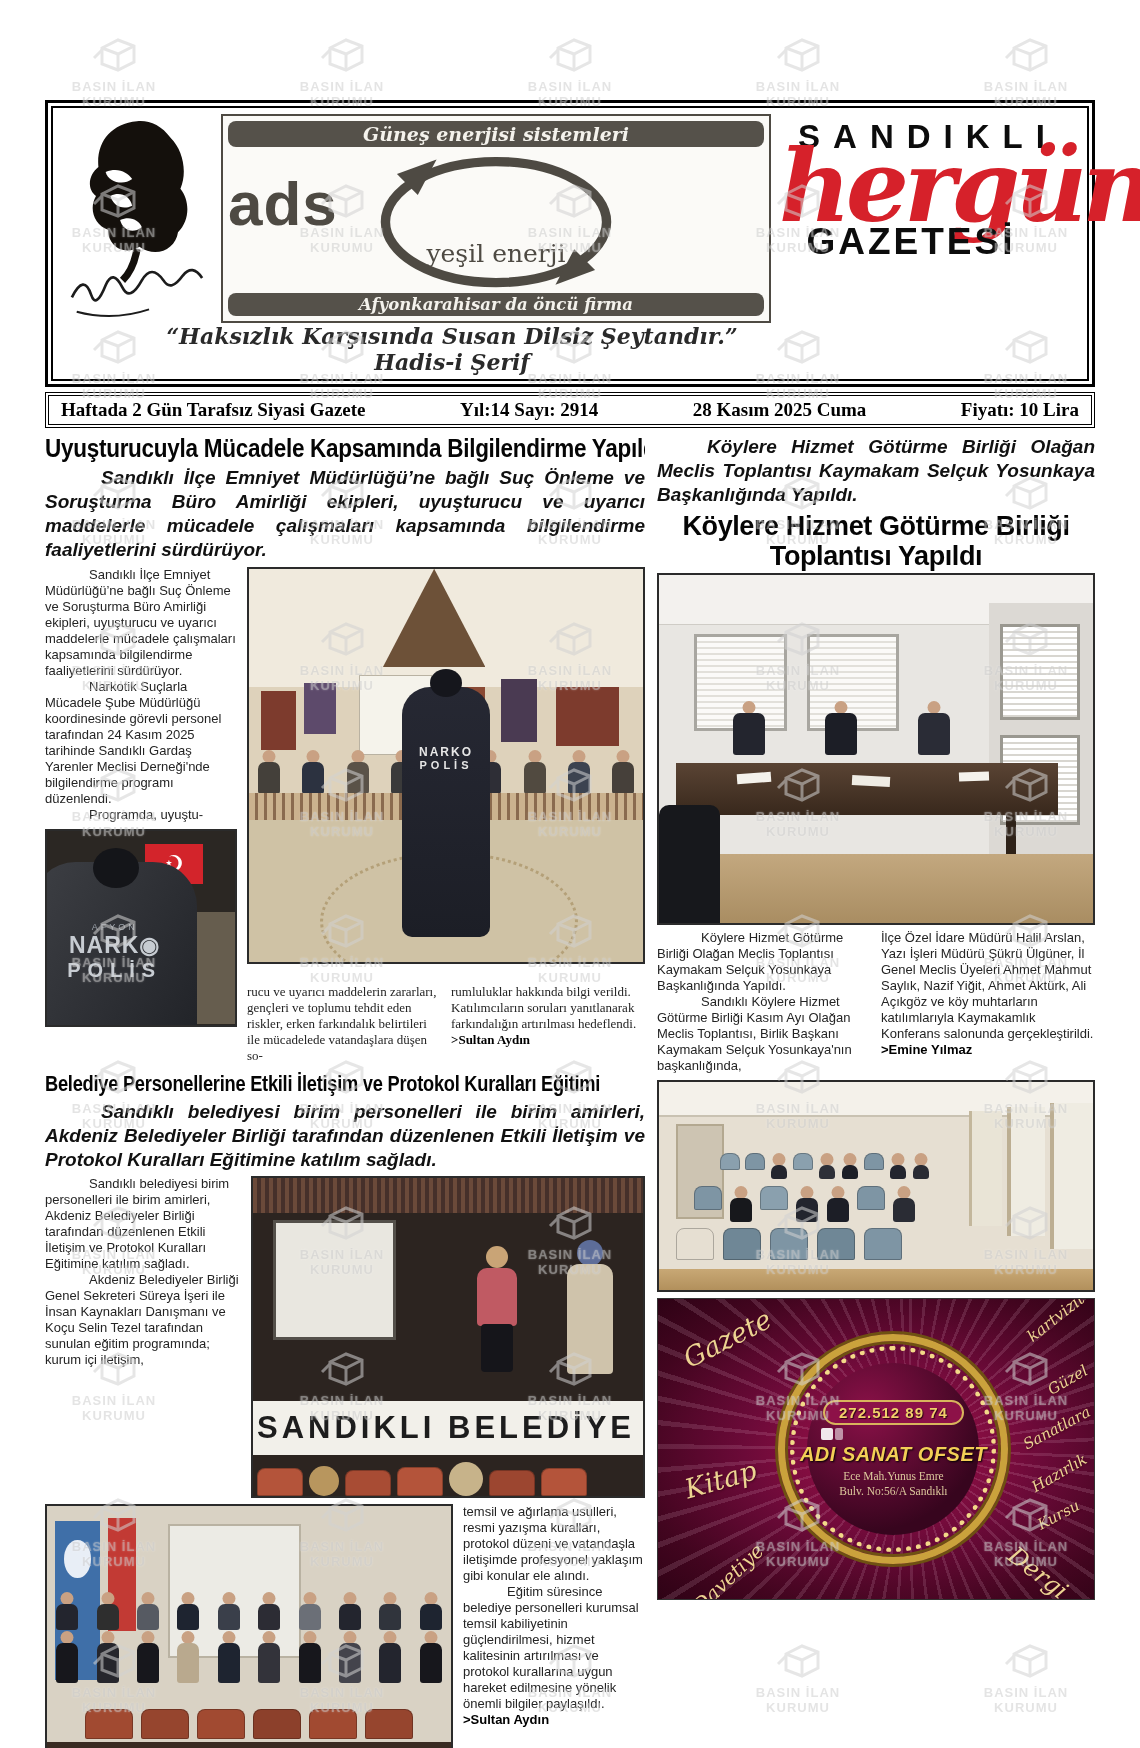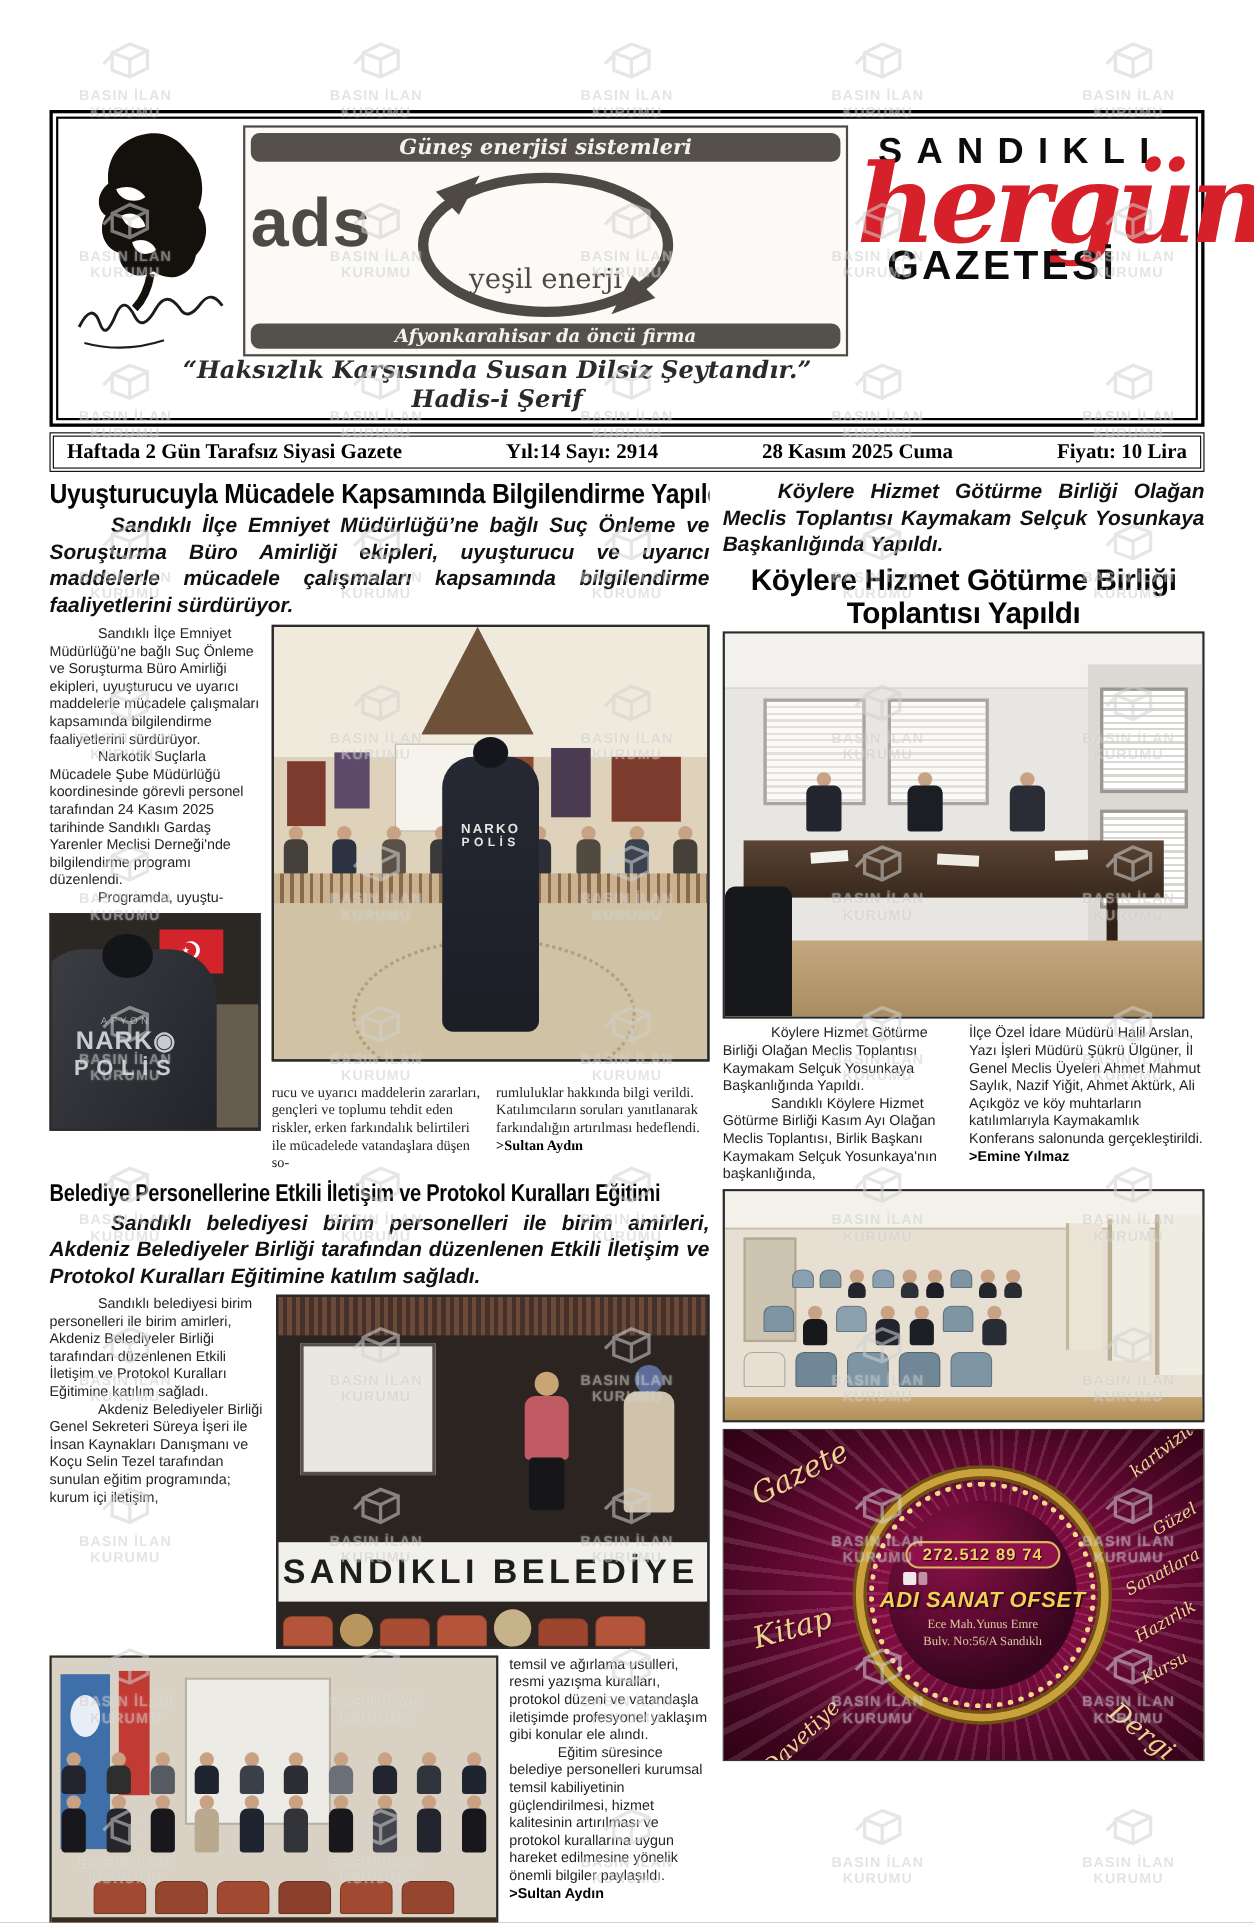--- a/index.html
+++ b/index.html
@@ -52,21 +52,21 @@
   .hl3{text-align:center;font-weight:bold;font-size:27px;line-height:1.12;letter-spacing:-.4px;color:#050505;margin:2px 0;}
   .lead{font-weight:bold;font-style:italic;font-size:19px;line-height:1.26;text-align:justify;
         text-indent:56px;margin:3px 0 5px 0;color:#111;}
   .lead3{font-weight:bold;font-style:italic;font-size:19px;line-height:1.26;text-align:justify;
         text-indent:50px;margin:1px 0 4px 0;color:#111;}
   .bp{font-size:13px;line-height:1.23;margin:0;text-indent:44px;color:#242424;}
   .bp.noind{text-indent:0;}
   .byl{font-weight:bold;color:#000;}
   .row{display:flex;gap:10px;}
   .tcol{flex:1;min-width:0;}
-  .ph{position:relative;overflow:hidden;border:2px solid #2b2b2b;background:#404040;box-sizing:border-box;}
+  .ph{position:relative;overflow:hidden;border:2px solid #2b2b2b;background:#fca5a5;box-sizing:border-box;}
   .fig{position:relative;display:inline-block;width:24px;height:44px;flex:0 0 auto;}
   .fig::before{content:"";position:absolute;top:0;left:50%;transform:translateX(-50%);width:13px;height:13px;
                border-radius:50%;background:var(--h,#c9a183);}
   .fig::after{content:"";position:absolute;top:12px;left:1px;right:1px;bottom:0;
               border-radius:7px 7px 3px 3px;background:var(--c,#333);}
   .chair{flex:0 0 auto;border-radius:8px 8px 2px 2px;background:var(--c,#7a91a0);border:1px solid rgba(0,0,0,.25);}
   
   .ofset{position:relative;overflow:hidden;border:1px solid #333;height:300px;
          background:radial-gradient(ellipse at 54% 50%,#a8124e 0%,#6b0a38 45%,#42051f 78%,#2e0215 100%);}
   .rays{position:absolute;inset:-45%;background:repeating-conic-gradient(from 0deg at 54% 50%,

